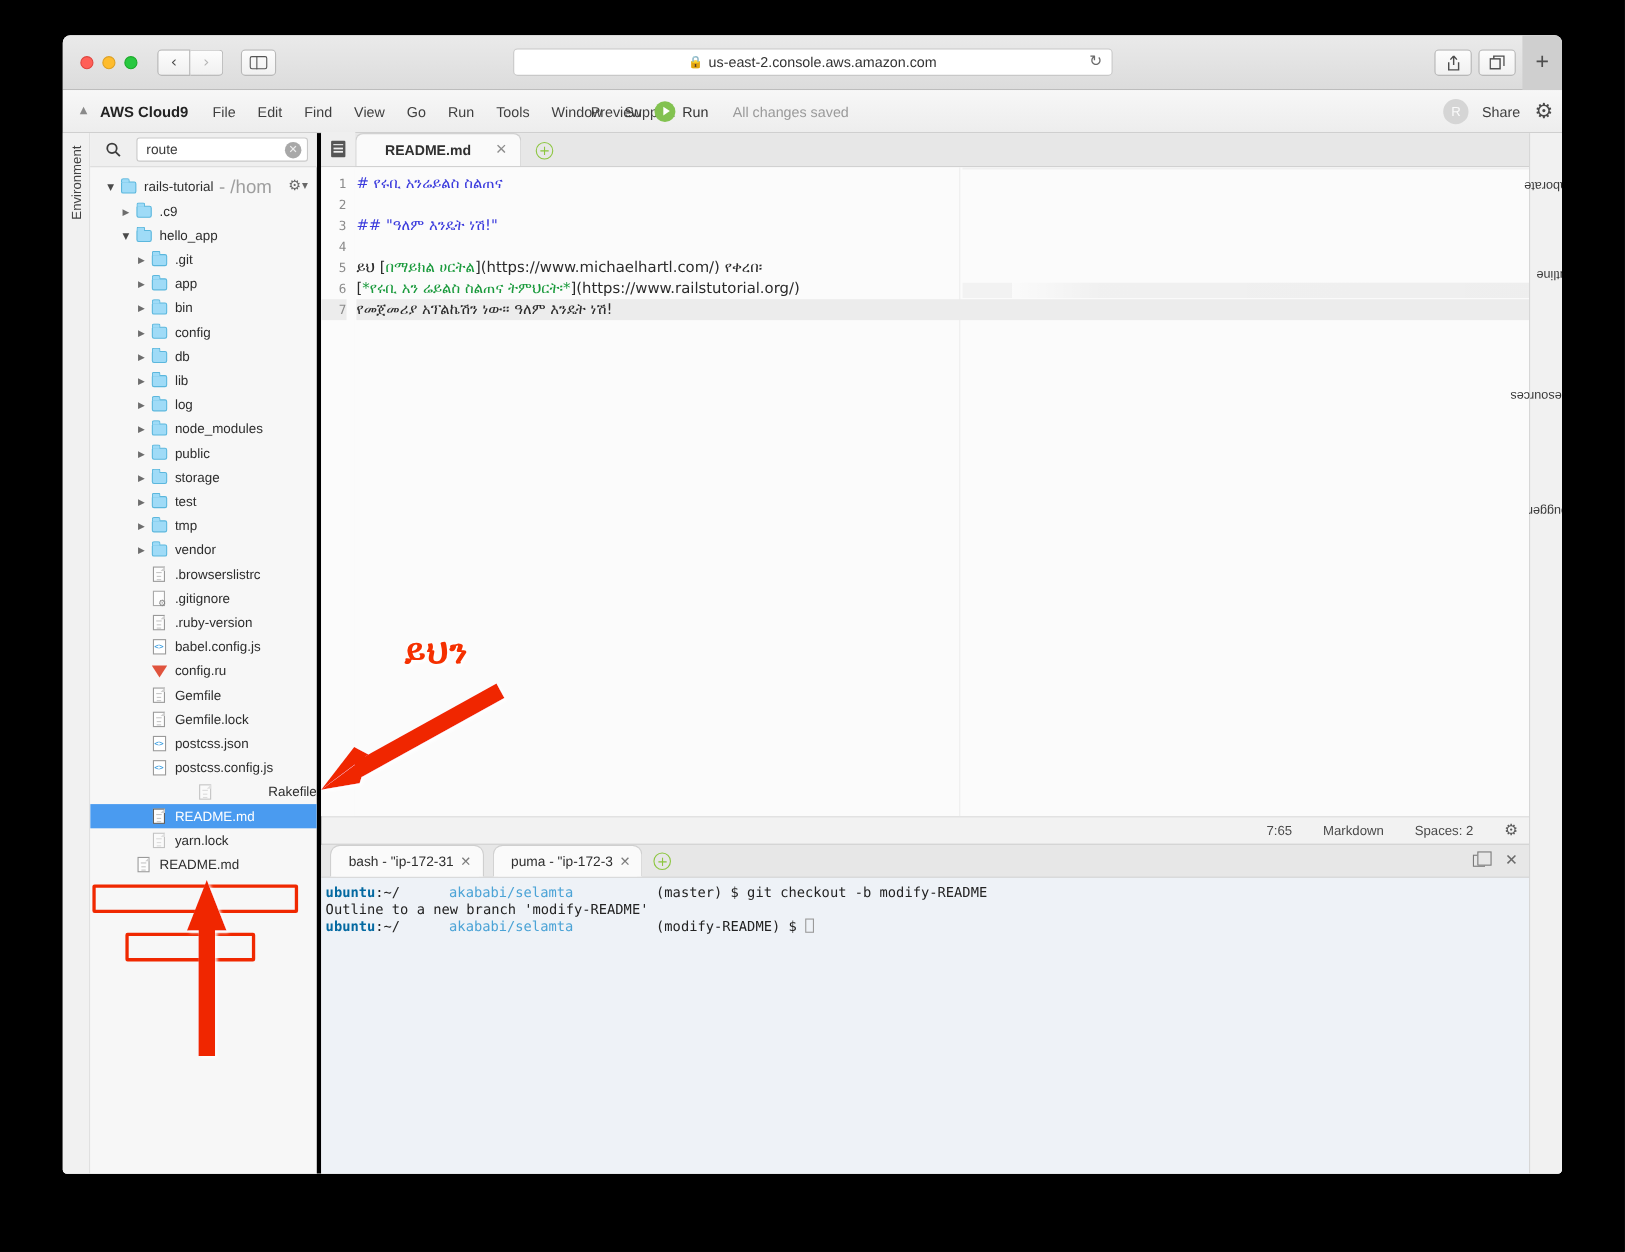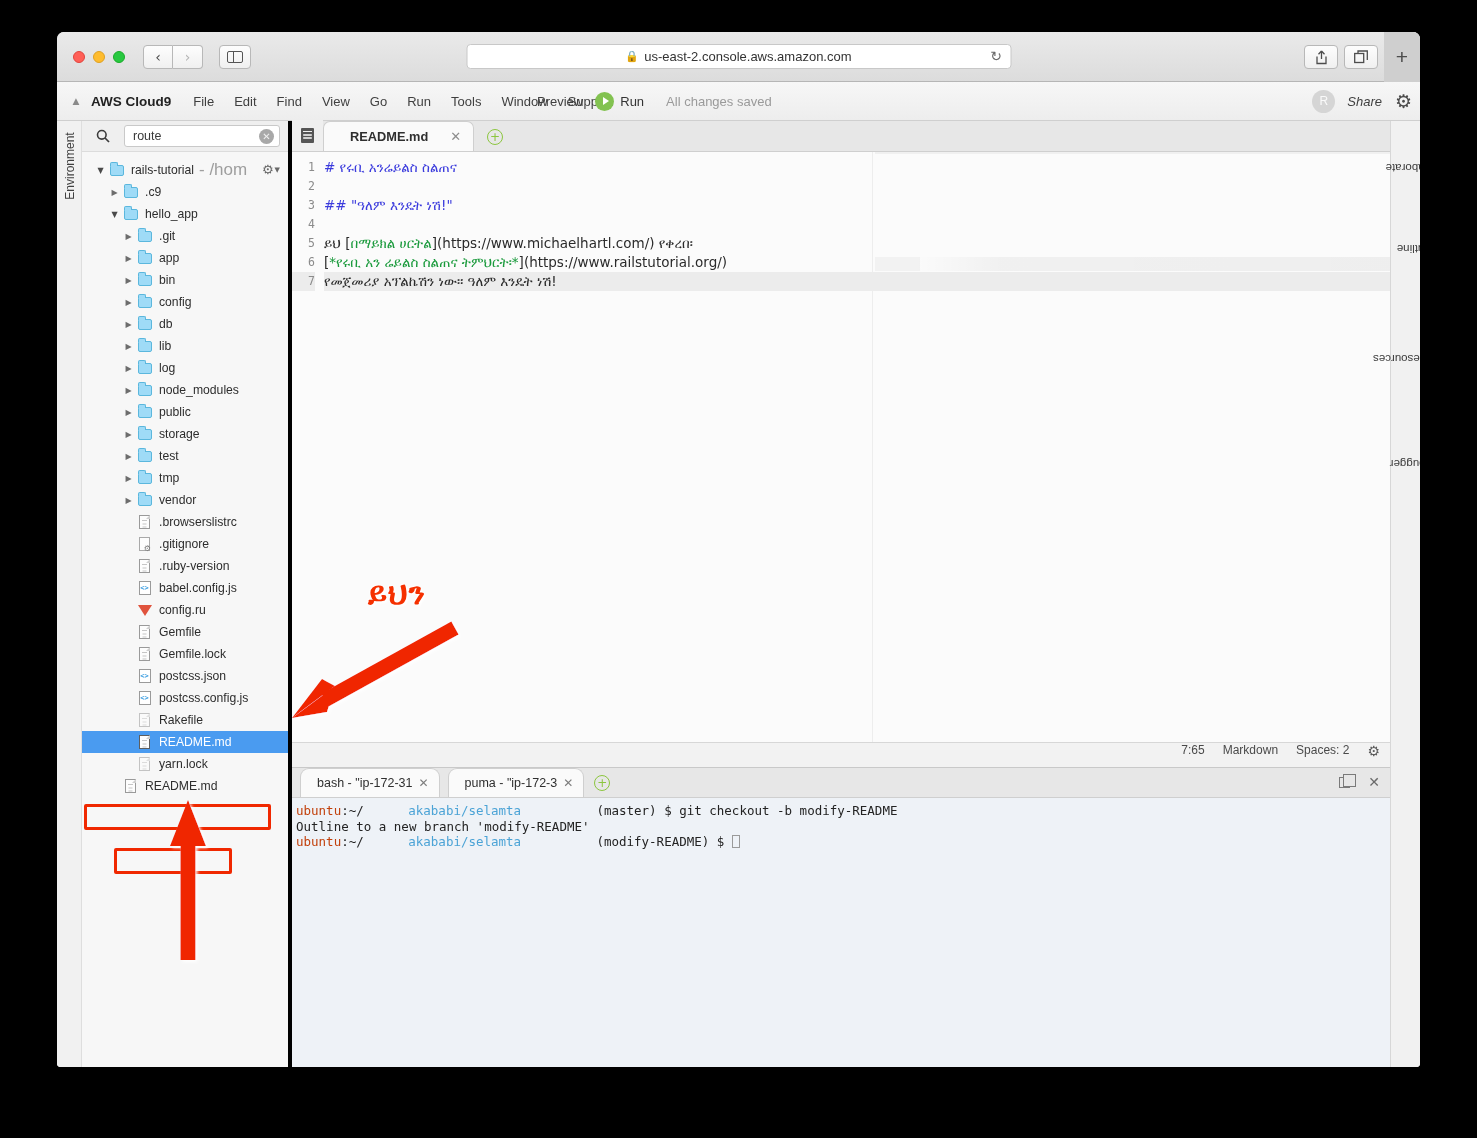--- a/index.html
+++ b/index.html
@@ -137,21 +137,21 @@
   }
   .run-label { color: #333; margin-right: 22px; }
   .saved { color: #9a9a9a; }
   .c9-right { position: absolute; right: 8px; display: flex; align-items: center; }
   .avatar {
     width: 23px; height: 23px; border-radius: 50%;
     background: #d5d5d5; color: #fafafa;
     display:flex; align-items:center; justify-content:center;
     font-size: 12px; margin-right: 12px;
   }
-  .share { color: #3f3f3f; margin-right: 13px; font-size: 13px; font-style: italic; }
+  .share { color: #3f3f3f; margin-right: 13px; font-size: 13px; }
   .gear-big { font-size: 19px; color: #4a4a4a; font-family: "DejaVu Sans", sans-serif; }
 
   
   .c9-body { position: relative; height: 946px; background: #f1f1f1; display: flex; }
 
   
   .env-strip {
     width: 25px; background: #f1f1f1;
     border-right: 1px solid #dedede;
     position: relative;
@@ -357,22 +357,22 @@
     background: linear-gradient(90deg, rgba(0,0,0,0) 0%, rgba(0,0,0,0.045) 18%, rgba(0,0,0,0.05) 100%);
   }
   .minimap-bar2 {
     position: absolute; left: 583px; top: 105px; width: 45px; height: 14px;
     background: rgba(0,0,0,0.035);
   }
 
   .statusbar {
     height: 25px; background: #f2f2f2;
     border-top: 1px solid #d7d7d7;
-    display: flex; justify-content: flex-end;
-    padding-right: 10px; gap: 18px;
+    display: flex; align-items: center; justify-content: flex-end;
+    padding-right: 10px; gap: 28px;
     font-size: 12px; color: #4a4a4a;
   }
   .statusbar .sgear { font-size: 14px; color: #5a5a5a; font-family:"DejaVu Sans",sans-serif; }
 
   
   .terminal { height: 300px; display: flex; flex-direction: column; border-top: 1px solid #c9c9c9; }
   .term-tabs {
     height: 30px; background: #e7e7e7;
     display: flex; align-items: flex-end; position: relative;
     border-bottom: 1px solid #cfcfcf;
@@ -403,21 +403,21 @@
   }
   .term-body {
     flex: 1; background: #eef2f7;
     font-family: "DejaVu Sans Mono", monospace;
     font-size: 12.5px; line-height: 15.5px;
     padding: 5px 0 0 4px;
     color: #232323; overflow: hidden;
     position: relative;
   }
   .tline { white-space: pre; }
-  .t-user { color: #c2410c; font-weight: normal; }
+  .t-user { color: #0369a1; font-weight: bold; }
   .t-path { color: #4ba3d6; margin-left: 37px; }
   .cursor-blk {
     display: inline-block; width: 8px; height: 13px;
     border: 1px solid #9a9a9a; background: #eef2f7;
     vertical-align: -2px;
   }
 
   
   .rail {
     width: 30px; background: #f1f1f1;
@@ -715,21 +715,21 @@
                 </span>
                 <span class="tlabel">postcss.json</span>
               </div>
               <div class="trow" style="padding-left: 40px;">
                 <span class="tw"></span>
                 <span class="ficon">
                   <span class="jsicon">&lt;&gt;</span>
                 </span>
                 <span class="tlabel">postcss.config.js</span>
               </div>
-              <div class="trow" style="padding-left: 40px;">
+              <div class="trow" style="padding-left: 40px; justify-content: space-between;">
                 <span class="tw"></span>
                 <span class="ficon">
                   <span class="doc dim"></span>
                 </span>
                 <span class="tlabel">Rakefile</span>
               </div>
               <div class="trow selected" style="padding-left: 40px;">
                 <span class="tw"></span>
                 <span class="ficon">
                   <span class="doc"></span>

